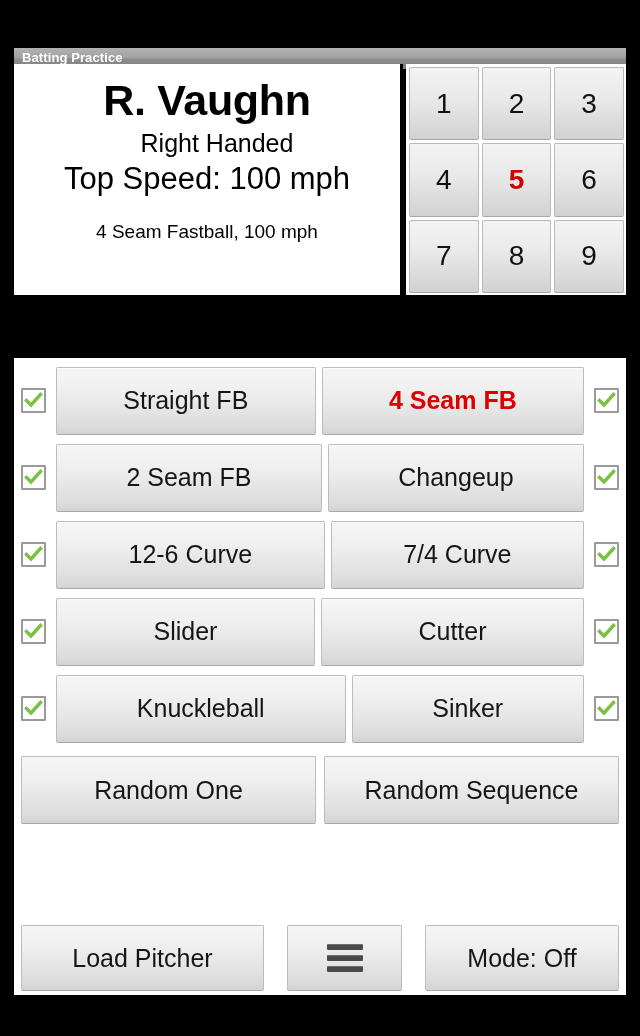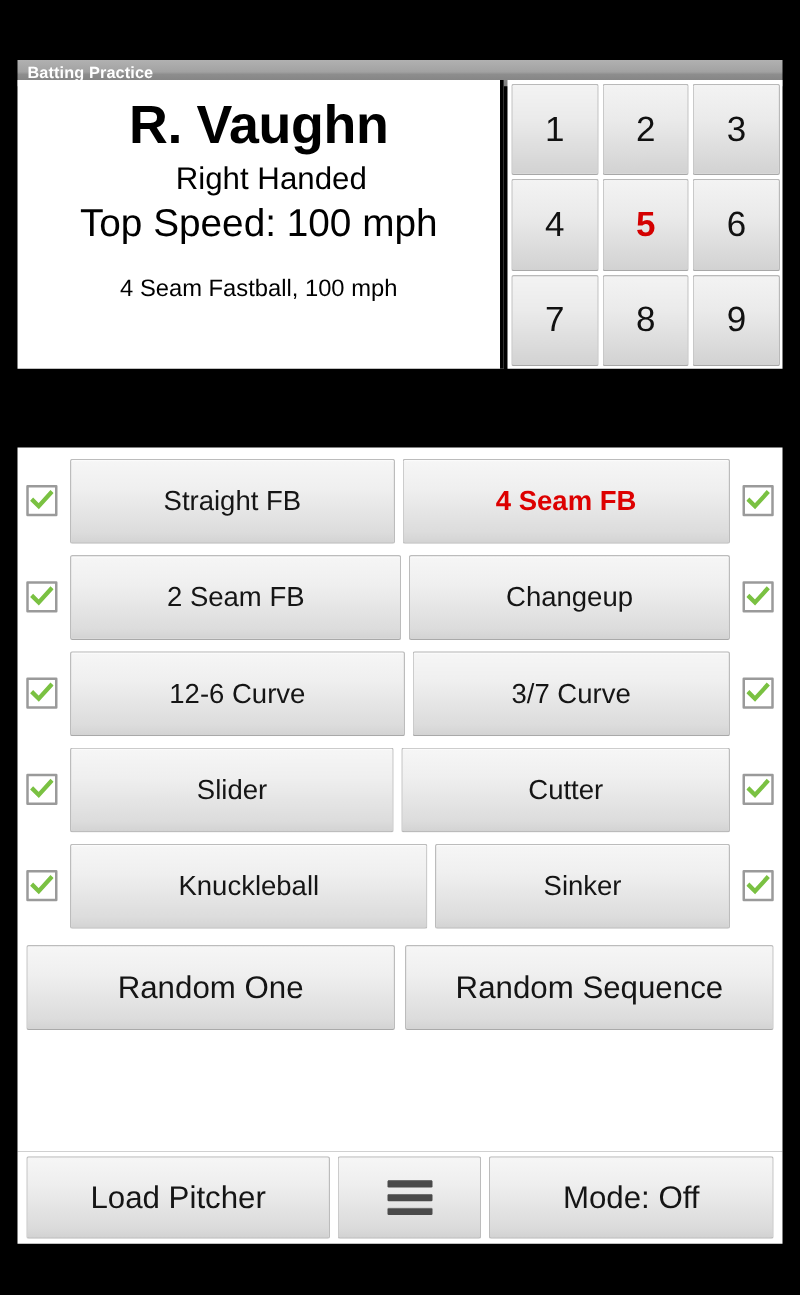--- a/index.html
+++ b/index.html
@@ -180,21 +180,21 @@
     flex: 1 1 auto;
     height: 68px;
     margin: 0 3px;
     background: linear-gradient(to bottom, #f6f6f6 0%, #efefef 35%, #dcdcdc 88%, #d3d3d3 100%);
     border: 1px solid #bcbcbc;
     border-bottom: 1px solid #a9a9a9;
     border-radius: 2px;
     display: flex;
     align-items: center;
     justify-content: center;
-    font-size: 22px;
+    font-size: 25px;
     color: #151515;
     box-sizing: border-box;
     box-shadow: 0 1px 0 rgba(255,255,255,0.6) inset;
   }
   .pbtn.selected {
     color: #dd0000;
     font-weight: bold;
   }
 
   .random-row {
@@ -225,20 +225,21 @@
     position: absolute;
     left: 14px;
     top: 921px;
     width: 612px;
     height: 74px;
     background: #ffffff;
     display: flex;
     align-items: center;
     padding: 0 4px;
     box-sizing: border-box;
+    gap: 17px;
   }
   .bbtn {
     height: 66px;
     margin: 0 3px;
     background: linear-gradient(to bottom, #f6f6f6 0%, #eeeeee 35%, #dbdbdb 88%, #d2d2d2 100%);
     border: 1px solid #bcbcbc;
     border-bottom: 1px solid #a9a9a9;
     border-radius: 2px;
     display: flex;
     align-items: center;
@@ -332,21 +333,21 @@
       </div>
     </div>
 
     <div class="pitch-row">
       <div class="chk">
         <svg width="19" height="19" viewBox="0 0 19 19">
             <path d="M2.5 9.5 L7 14 L16.5 3.5" stroke="#7ac142" stroke-width="3.4" fill="none" stroke-linecap="square"></path>
           </svg>
       </div>
       <div class="pbtn">12-6 Curve</div>
-      <div class="pbtn">3/7 Curve</div>
+      <div class="pbtn">7/4 Curve</div>
       <div class="chk">
         <svg width="19" height="19" viewBox="0 0 19 19">
             <path d="M2.5 9.5 L7 14 L16.5 3.5" stroke="#7ac142" stroke-width="3.4" fill="none" stroke-linecap="square"></path>
           </svg>
       </div>
     </div>
 
     <div class="pitch-row">
       <div class="chk">
         <svg width="19" height="19" viewBox="0 0 19 19">

